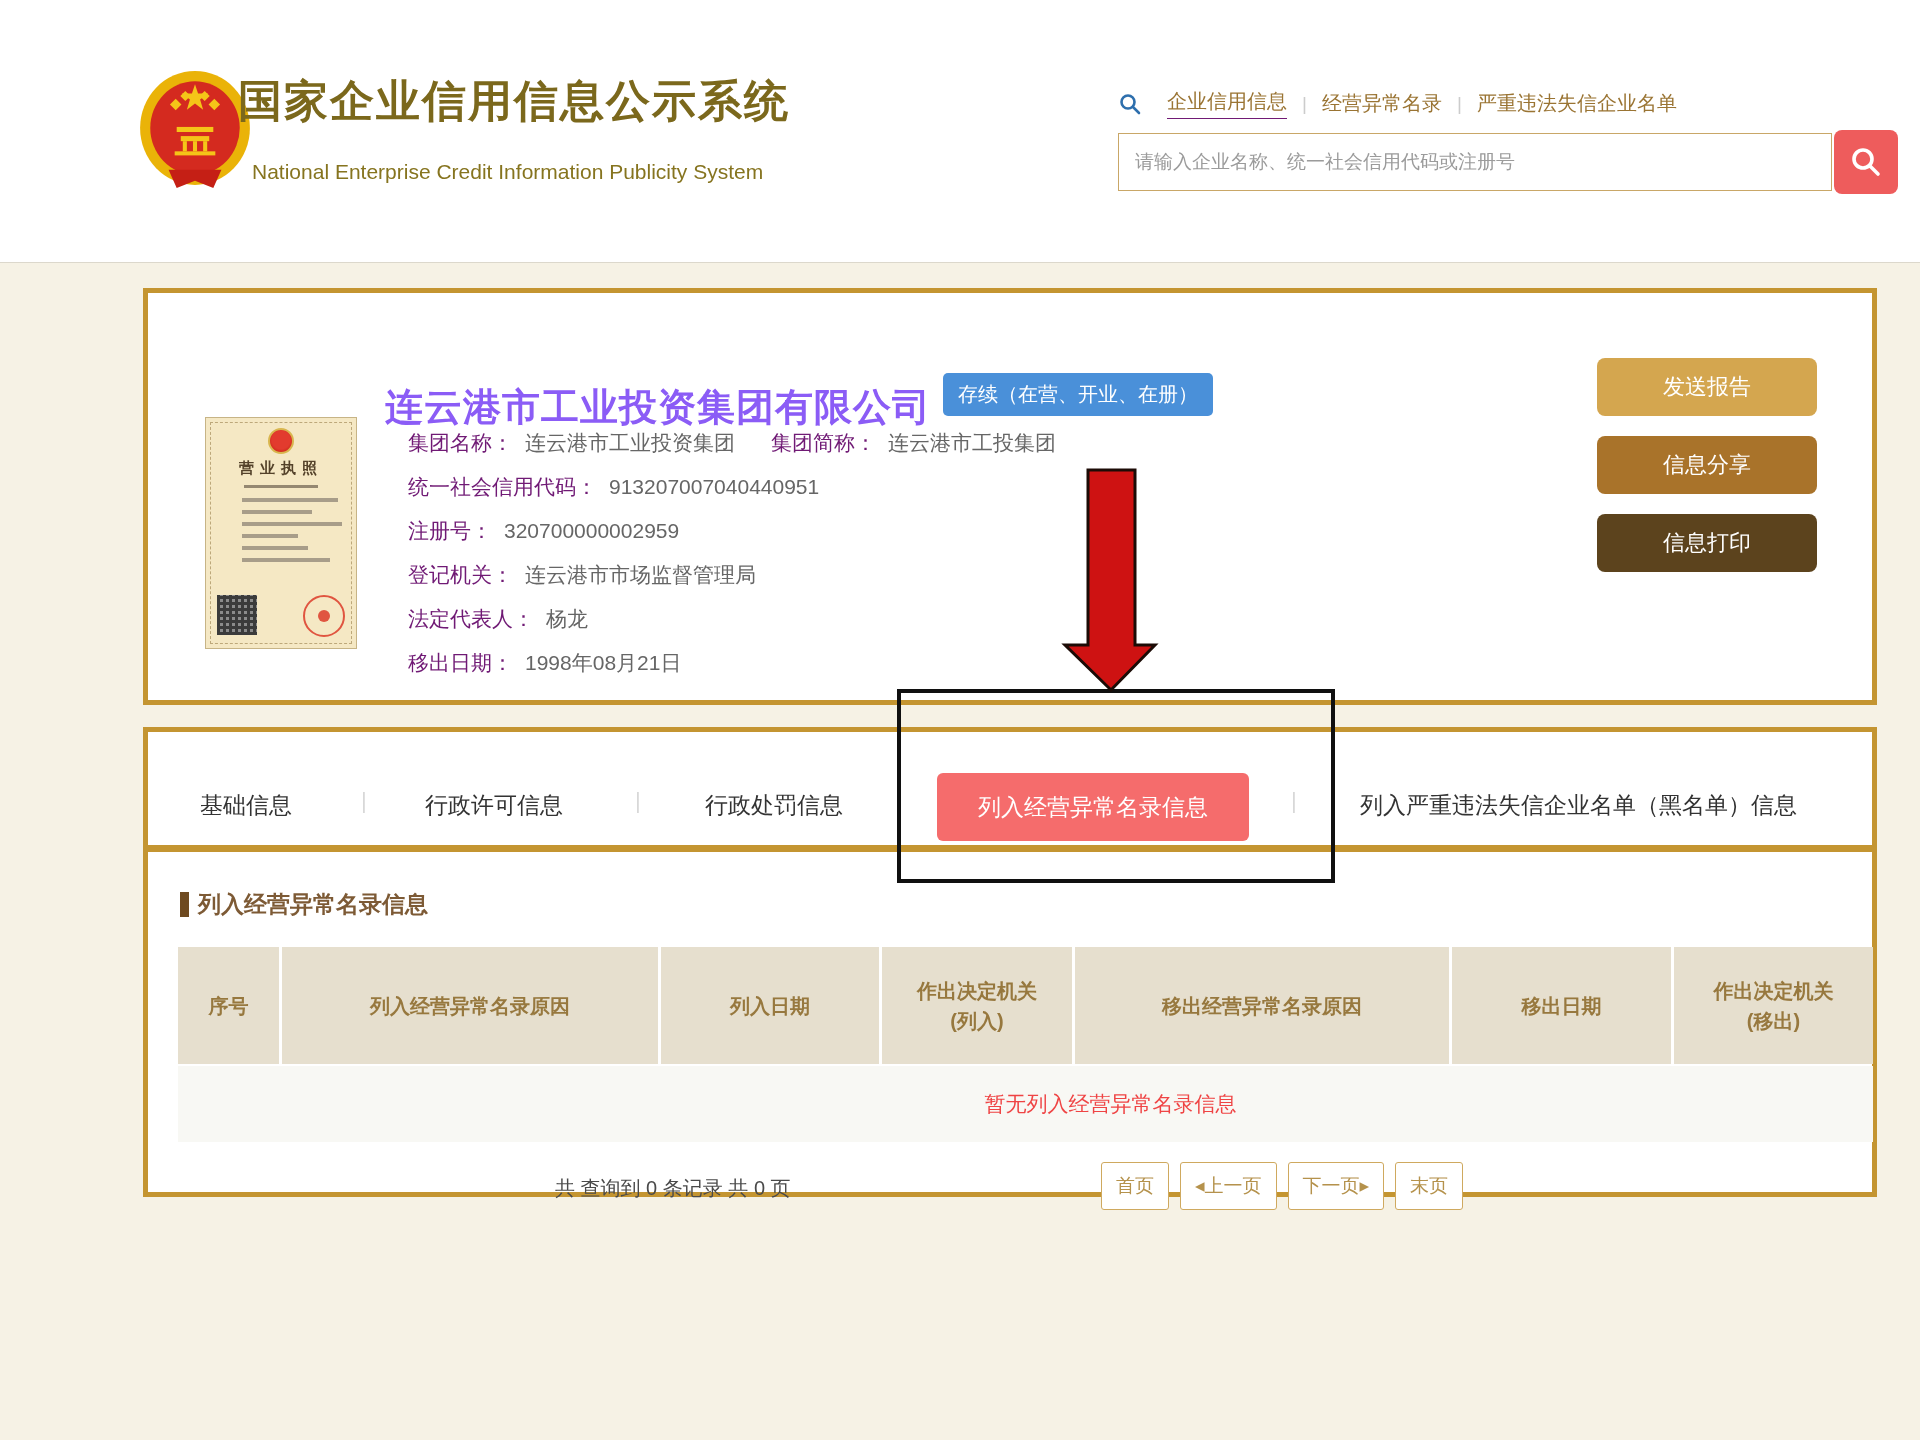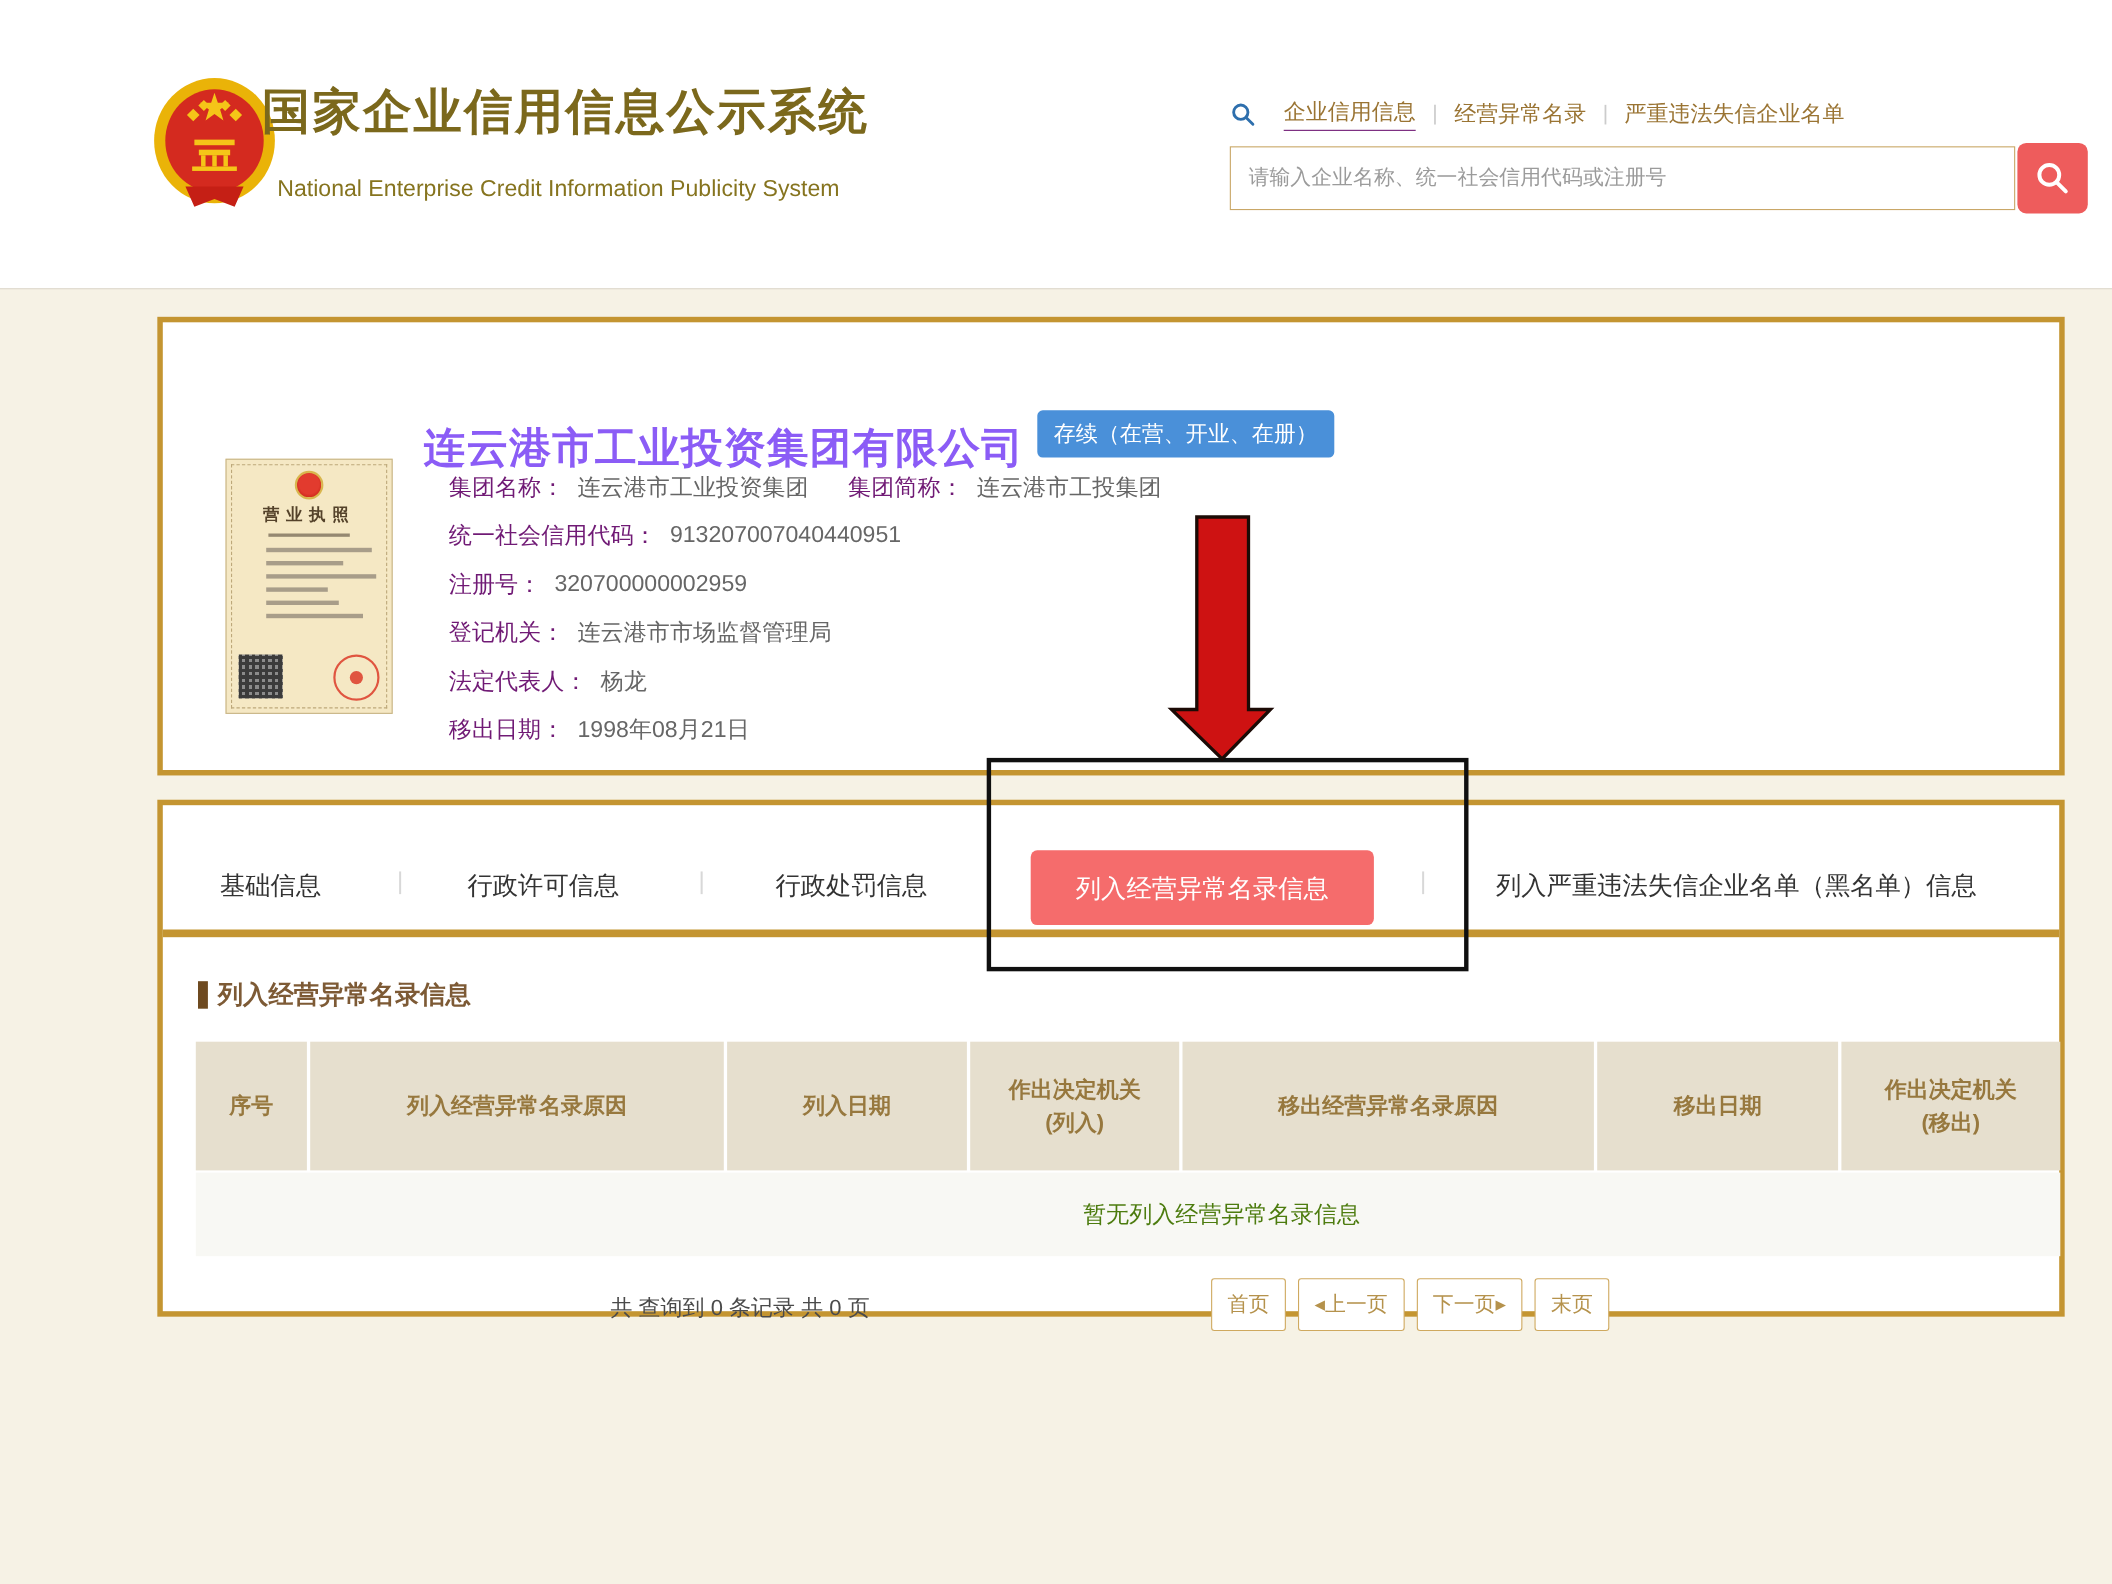--- a/index.html
+++ b/index.html
@@ -88,21 +88,21 @@
 
   .section-title { position:absolute; left:32px; top:157px; font-size:23px; font-weight:bold;
                    color:#7d5a35; display:flex; align-items:center; }
   .section-marker { display:inline-block; width:9px; height:25px; background:#6e4a20; margin-right:9px; }
 
   .anomaly-table { position:absolute; left:27px; top:213px; width:1683px;
                    border-collapse:separate; border-spacing:3px 2px; table-layout:fixed; }
   .anomaly-table th { background:#e6dfce; height:117px; font-size:20px; color:#97783e;
                       font-weight:bold; text-align:center; vertical-align:middle; line-height:1.5; padding:0 6px; }
   .th-sub:empty { display:none; }
-  .empty-cell { background:#f8f8f4; height:76px; text-align:center; color:#4d7c0f;
+  .empty-cell { background:#f8f8f4; height:76px; text-align:center; color:#ef4444;
                 font-size:21px; padding-left:170px; }
   .c0{width:101px}.c1{width:376px}.c2{width:218px}.c3{width:190px}.c4{width:374px}.c5{width:219px}.c6{width:199px}
 
   .page-summary { position:absolute; left:407px; top:443px; font-size:20px; color:#4a4a4a; }
   .pager { position:absolute; left:953px; top:430px; display:flex; gap:11px; }
   .pager-btn { border:1px solid #cfa95f; color:#b5924c; background:#fff; font-size:19px;
                padding:10px 14px; border-radius:3px; cursor:pointer; font-family:inherit; white-space:nowrap; }
 </style>
 </head>
 <body>
@@ -197,20 +197,25 @@
       <div class="field-row">
         <span class="field-label">法定代表人：</span>
         <span class="field-value">杨龙</span>
       </div>
       <div class="field-row">
         <span class="field-label">移出日期：</span>
         <span class="field-value">1998年08月21日</span>
       </div>
     </div>
 
+    <div class="actions">
+      <button class="action-btn send">发送报告</button>
+      <button class="action-btn share">信息分享</button>
+      <button class="action-btn print">信息打印</button>
+    </div>
   </div>
 
   <svg class="arrow-annotation" width="100" height="228" viewBox="0 0 100 228">
     <polygon points="28,3 75,3 75,178 95,178 51,223 5,178 28,178" fill="#ce1212" stroke="#1c0b06" stroke-width="3" stroke-linejoin="miter"></polygon>
   </svg>
   <div class="annotation-rect"></div>
 
   <div class="tabs-card">
     <div class="tab-underline"></div>
 

